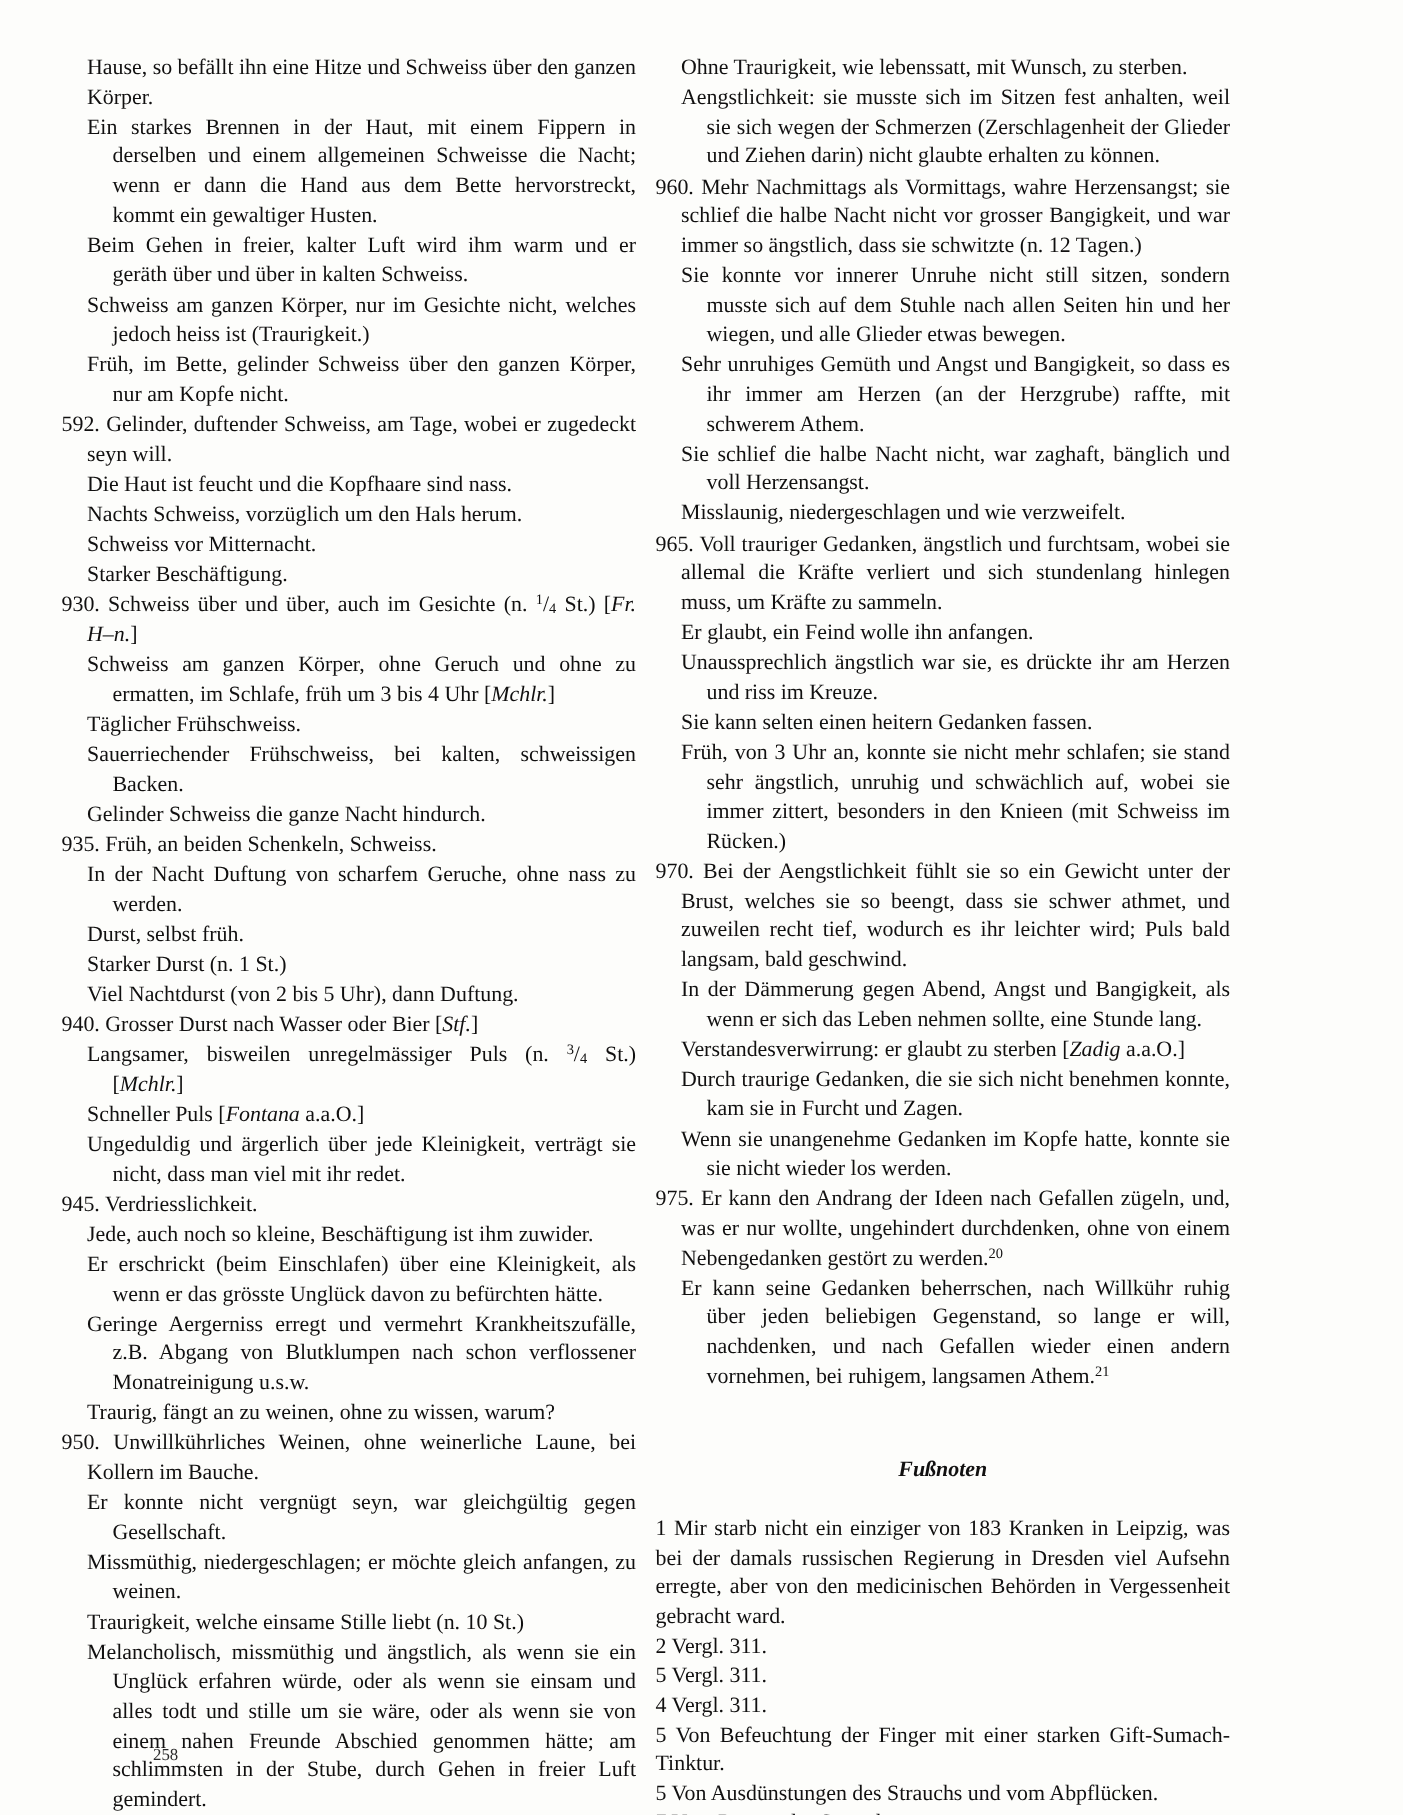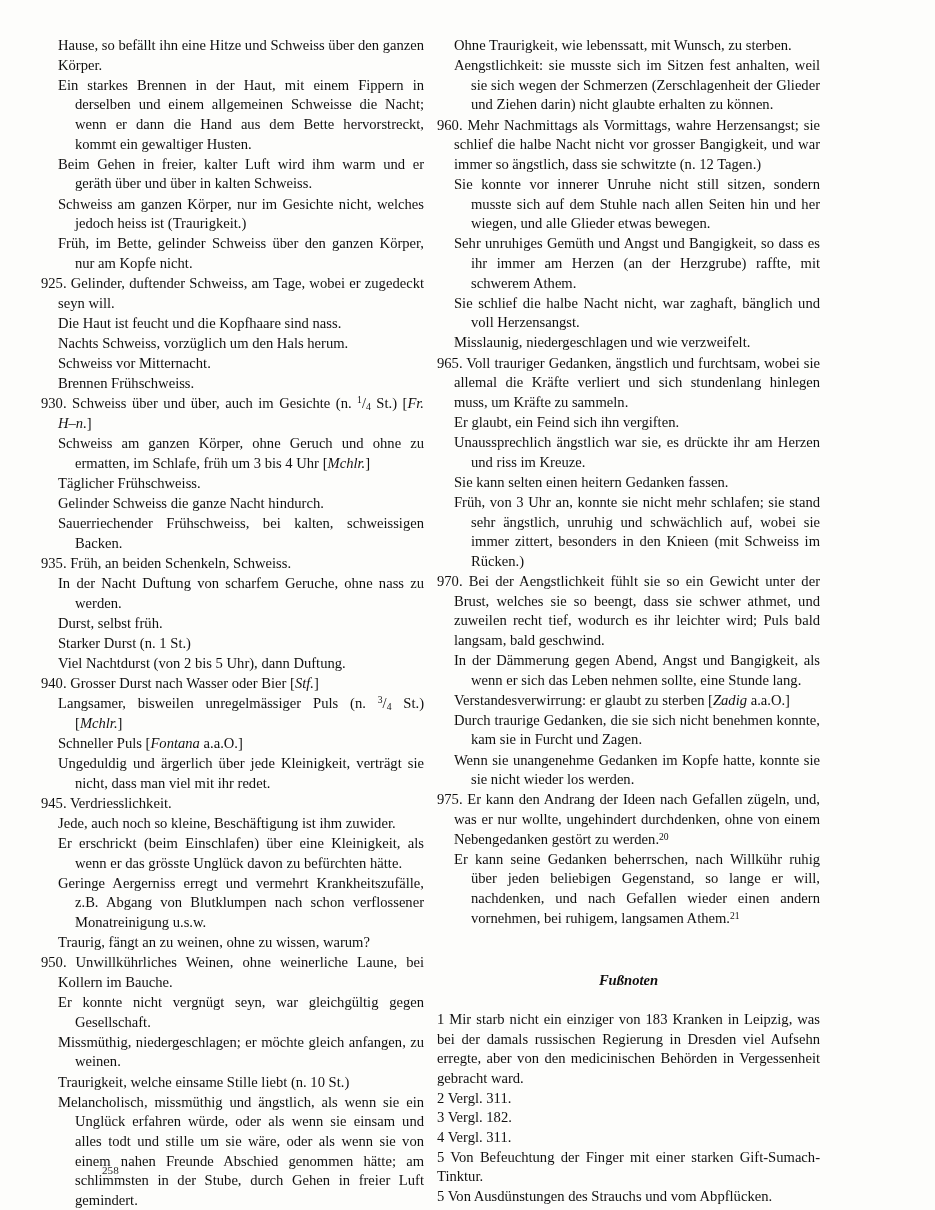--- a/index.html
+++ b/index.html
@@ -114,30 +114,30 @@
 <body>
 
 <div class="page">
 
   <div class="col col-left" id="col-left">
       <p class="entry plain tight">Hause, so befällt ihn eine Hitze und Schweiss über den ganzen Körper.</p>
       <p class="entry plain">Ein starkes Brennen in der Haut, mit einem Fippern in derselben und einem allgemeinen Schweisse die Nacht; wenn er dann die Hand aus dem Bette hervorstreckt, kommt ein gewaltiger Husten.</p>
       <p class="entry plain">Beim Gehen in freier, kalter Luft wird ihm warm und er geräth über und über in kalten Schweiss.</p>
       <p class="entry plain">Schweiss am ganzen Körper, nur im Gesichte nicht, welches jedoch heiss ist (Traurigkeit.)</p>
       <p class="entry plain">Früh, im Bette, gelinder Schweiss über den ganzen Körper, nur am Kopfe nicht.</p>
-      <p class="entry numbered tight"><span class="num">925.</span> Gelinder, duftender Schweiss, am Tage, wobei er zugedeckt seyn will.</p>
+      <p class="entry numbered tight"><span class="num">592.</span> Gelinder, duftender Schweiss, am Tage, wobei er zugedeckt seyn will.</p>
       <p class="entry plain tight">Die Haut ist feucht und die Kopfhaare sind nass.</p>
       <p class="entry plain tight">Nachts Schweiss, vorzüglich um den Hals herum.</p>
       <p class="entry plain tight">Schweiss vor Mitternacht.</p>
-      <p class="entry plain tight">Brennen Frühschweiss.</p>
+      <p class="entry plain tight">Starker Beschäftigung.</p>
       <p class="entry numbered tight"><span class="num">930.</span> Schweiss über und über, auch im Gesichte (n. <span class="frac"><sup>1</sup>/<sub>4</sub></span> St.) [<em>Fr. H–n.</em>]</p>
       <p class="entry plain">Schweiss am ganzen Körper, ohne Geruch und ohne zu ermatten, im Schlafe, früh um 3 bis 4 Uhr [<em>Mchlr.</em>]</p>
       <p class="entry plain tight">Täglicher Frühschweiss.</p>
+      <p class="entry plain">Sauerriechender Frühschweiss, bei kalten, schweissigen Backen.</p>
       <p class="entry plain tight">Gelinder Schweiss die ganze Nacht hindurch.</p>
-      <p class="entry plain">Sauerriechender Frühschweiss, bei kalten, schweissigen Backen.</p>
       <p class="entry numbered tight"><span class="num">935.</span> Früh, an beiden Schenkeln, Schweiss.</p>
       <p class="entry plain">In der Nacht Duftung von scharfem Geruche, ohne nass zu werden.</p>
       <p class="entry plain tight">Durst, selbst früh.</p>
       <p class="entry plain tight">Starker Durst (n. 1 St.)</p>
       <p class="entry plain tight">Viel Nachtdurst (von 2 bis 5 Uhr), dann Duftung.</p>
       <p class="entry numbered tight"><span class="num">940.</span> Grosser Durst nach Wasser oder Bier [<em>Stf.</em>]</p>
       <p class="entry plain">Langsamer, bisweilen unregelmässiger Puls (n. <span class="frac"><sup>3</sup>/<sub>4</sub></span> St.) [<em>Mchlr.</em>]</p>
       <p class="entry plain tight">Schneller Puls [<em>Fontana</em> a.a.O.]</p>
       <p class="entry plain">Ungeduldig und ärgerlich über jede Kleinigkeit, verträgt sie nicht, dass man viel mit ihr redet.</p>
       <p class="entry numbered tight"><span class="num">945.</span> Verdriesslichkeit.</p>
@@ -155,38 +155,38 @@
   <div class="col col-right">
     <div id="col-right-entries">
         <p class="entry plain tight">Ohne Traurigkeit, wie lebenssatt, mit Wunsch, zu sterben.</p>
         <p class="entry plain">Aengstlichkeit: sie musste sich im Sitzen fest anhalten, weil sie sich wegen der Schmerzen (Zerschlagenheit der Glieder und Ziehen darin) nicht glaubte erhalten zu können.</p>
         <p class="entry numbered tight"><span class="num">960.</span> Mehr Nachmittags als Vormittags, wahre Herzensangst; sie schlief die halbe Nacht nicht vor grosser Bangigkeit, und war immer so ängstlich, dass sie schwitzte (n. 12 Tagen.)</p>
         <p class="entry plain">Sie konnte vor innerer Unruhe nicht still sitzen, sondern musste sich auf dem Stuhle nach allen Seiten hin und her wiegen, und alle Glieder etwas bewegen.</p>
         <p class="entry plain">Sehr unruhiges Gemüth und Angst und Bangigkeit, so dass es ihr immer am Herzen (an der Herzgrube) raffte, mit schwerem Athem.</p>
         <p class="entry plain">Sie schlief die halbe Nacht nicht, war zaghaft, bänglich und voll Herzensangst.</p>
         <p class="entry plain tight">Misslaunig, niedergeschlagen und wie verzweifelt.</p>
         <p class="entry numbered tight"><span class="num">965.</span> Voll trauriger Gedanken, ängstlich und furchtsam, wobei sie allemal die Kräfte verliert und sich stundenlang hinlegen muss, um Kräfte zu sammeln.</p>
-        <p class="entry plain tight">Er glaubt, ein Feind sich ihn vergiften.</p>
+        <p class="entry plain tight">Er glaubt, ein Feind wolle ihn anfangen.</p>
         <p class="entry plain">Unaussprechlich ängstlich war sie, es drückte ihr am Herzen und riss im Kreuze.</p>
         <p class="entry plain tight">Sie kann selten einen heitern Gedanken fassen.</p>
         <p class="entry plain">Früh, von 3 Uhr an, konnte sie nicht mehr schlafen; sie stand sehr ängstlich, unruhig und schwächlich auf, wobei sie immer zittert, besonders in den Knieen (mit Schweiss im Rücken.)</p>
         <p class="entry numbered tight"><span class="num">970.</span> Bei der Aengstlichkeit fühlt sie so ein Gewicht unter der Brust, welches sie so beengt, dass sie schwer athmet, und zuweilen recht tief, wodurch es ihr leichter wird; Puls bald langsam, bald geschwind.</p>
         <p class="entry plain">In der Dämmerung gegen Abend, Angst und Bangigkeit, als wenn er sich das Leben nehmen sollte, eine Stunde lang.</p>
         <p class="entry plain tight">Verstandesverwirrung: er glaubt zu sterben [<em>Zadig</em> a.a.O.]</p>
         <p class="entry plain">Durch traurige Gedanken, die sie sich nicht benehmen konnte, kam sie in Furcht und Zagen.</p>
         <p class="entry plain">Wenn sie unangenehme Gedanken im Kopfe hatte, konnte sie sie nicht wieder los werden.</p>
         <p class="entry numbered tight"><span class="num">975.</span> Er kann den Andrang der Ideen nach Gefallen zügeln, und, was er nur wollte, ungehindert durchdenken, ohne von einem Nebengedanken gestört zu werden.<sup class="fn">20</sup></p>
         <p class="entry plain">Er kann seine Gedanken beherrschen, nach Willkühr ruhig über jeden beliebigen Gegenstand, so lange er will, nachdenken, und nach Gefallen wieder einen andern vornehmen, bei ruhigem, langsamen Athem.<sup class="fn">21</sup></p>
       </div>
     <div class="footnotes-block">
       <div class="footnotes-heading">Fußnoten</div>
       <div id="footnotes-list">
           <p class="footnote">1 Mir starb nicht ein einziger von 183 Kranken in Leipzig, was bei der damals russischen Regierung in Dresden viel Aufsehn erregte, aber von den medicinischen Behörden in Vergessenheit gebracht ward.</p>
           <p class="footnote">2 Vergl. 311.</p>
-          <p class="footnote">3 Vergl. 182.</p>
+          <p class="footnote">5 Vergl. 311.</p>
           <p class="footnote">4 Vergl. 311.</p>
           <p class="footnote">5 Von Befeuchtung der Finger mit einer starken Gift-Sumach-Tinktur.</p>
           <p class="footnote">5 Von Ausdünstungen des Strauchs und vom Abpflücken.</p>
           <p class="footnote">7 Vom Dunste des Strauchs.</p>
         </div>
     </div>
   </div>
 
   <div class="page-number">258</div>
 

